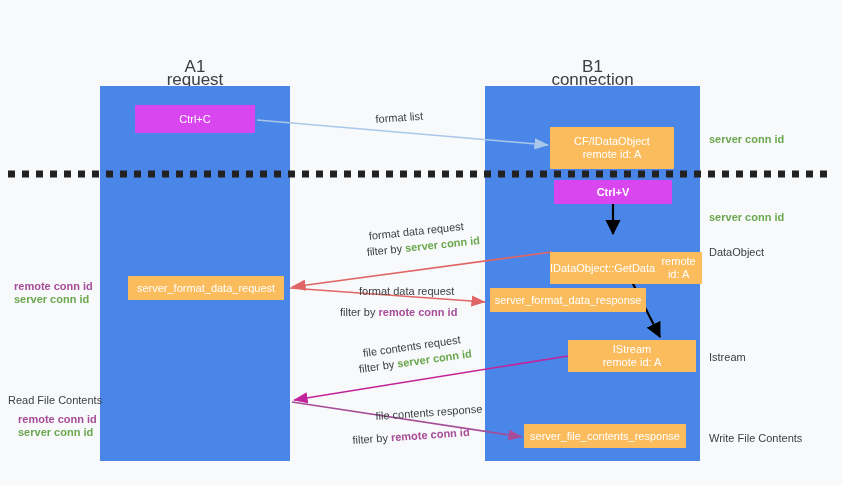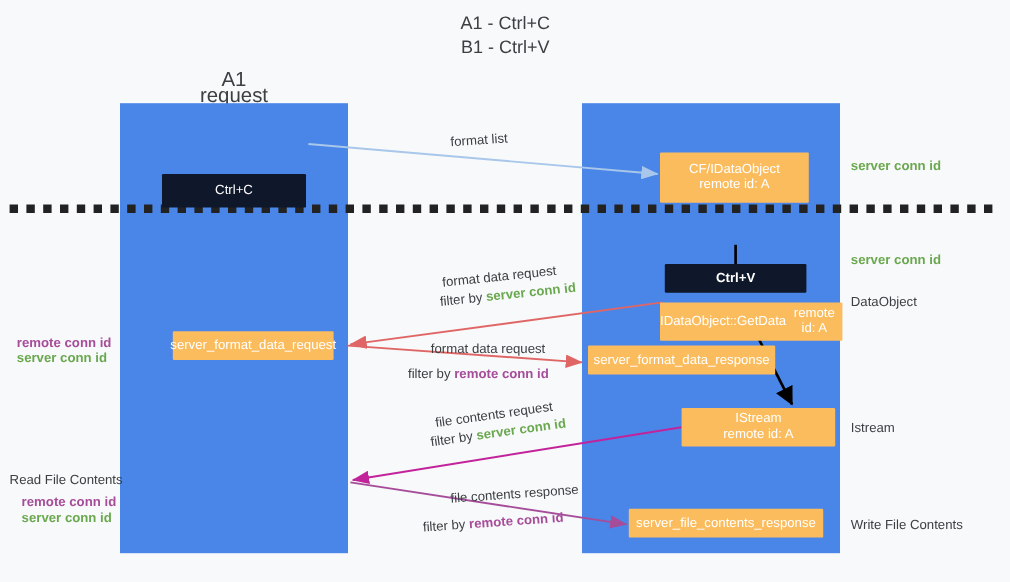--- a/index.html
+++ b/index.html
@@ -25,44 +25,44 @@
 
   .lane{position:absolute;background:#4a86e8;}
 
   .box{
     position:absolute;box-sizing:border-box;
     display:flex;align-items:center;justify-content:center;
     text-align:center;color:#ffffff;font-size:11px;line-height:13px;
     border-radius:1px;
   }
   .box.orange{background:#fbbc5e;}
-  .box.green{background:#0f172a;margin-top:40px;}
+  .box.green{background:#d946ef;}
 
   .lbl{position:absolute;font-size:11px;line-height:14px;color:#3c4043;}
   .lbl.green{color:#6aa84f;font-weight:bold;}
   .lbl.purple{color:#a64d9a;font-weight:bold;}
   .lbl.dark{color:#3c4043;}
   .lbl.rot{transform-origin:0 0;}
   .lbl .g{color:#6aa84f;font-weight:bold;}
   .lbl .p{color:#a64d9a;font-weight:bold;}
   .nowrap{white-space:nowrap;}
 </style>
 </head>
 <body>
 
 <div class="canvas">
 
-  <div class="title">
-    <div>A1 - Ctrl+C</div>
-    <div>B1 - Ctrl+V</div>
-  </div>
 
   <div class="colhead" style="left:100px;top:60px;width:190px;">
     <div>A1</div>
     <div>request</div>
+  </div>
+  <div class="colhead" style="left:485px;top:60px;width:215px;">
+    <div>B1</div>
+    <div>connection</div>
   </div>
 
   <div class="lane" style="left:100px;top:86px;width:190px;height:375px;"></div>
   <div class="lane" style="left:485px;top:86px;width:215px;height:375px;"></div>
 
   <svg class="layer" viewBox="0 0 842 485">
     <defs>
       <marker id="ah-blue" markerWidth="9" markerHeight="7" refX="8.5" refY="3.5" orient="auto">
         <polygon points="0,0 9,3.5 0,7" fill="#a8c7ea"></polygon>
       </marker>
@@ -108,21 +108,21 @@
 
   <div class="box green" style="left:554px;top:180px;width:118px;height:24px;font-weight:bold;">
     <span>Ctrl+V</span>
   </div>
 
   <div class="box orange" style="left:550px;top:252px;width:152px;height:32px;flex-direction:row;">
     <span>IDataObject::GetData</span>
     <span>remote id: A</span>
   </div>
 
-  <div class="box orange" style="left:128px;top:276px;width:134px;height:24px;margin-left:16px;">
+  <div class="box orange" style="left:128px;top:276px;width:156px;height:24px;">
     <span>server_format_data_request</span>
   </div>
 
   <div class="box orange" style="left:490px;top:288px;width:156px;height:24px;">
     <span>server_format_data_response</span>
   </div>
 
   <div class="box orange" style="left:568px;top:340px;width:128px;height:32px;flex-direction:column;">
     <span>IStream</span>
     <span>remote id: A</span>

